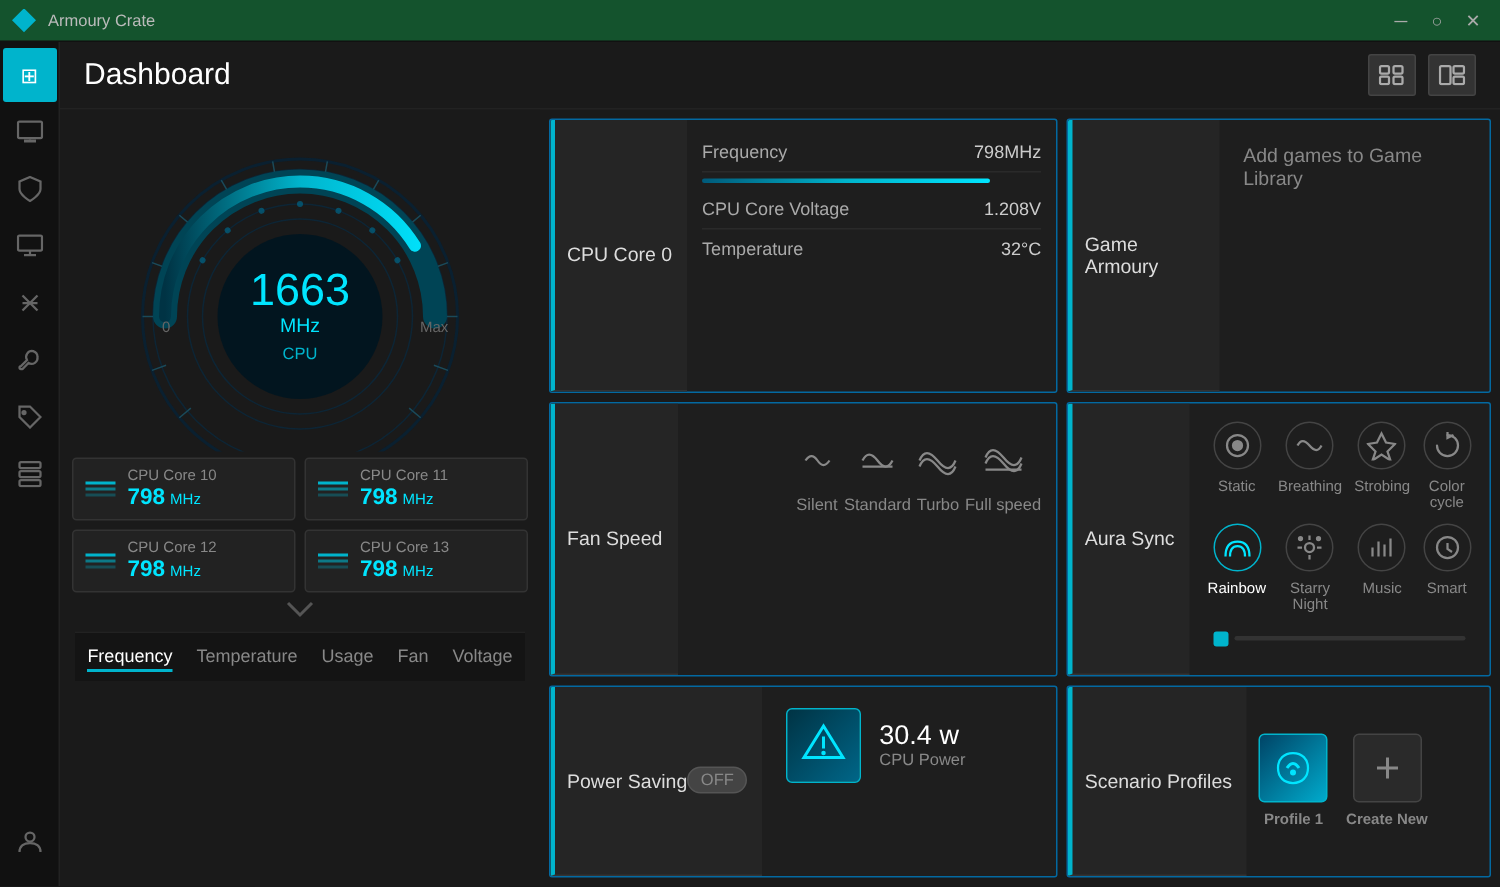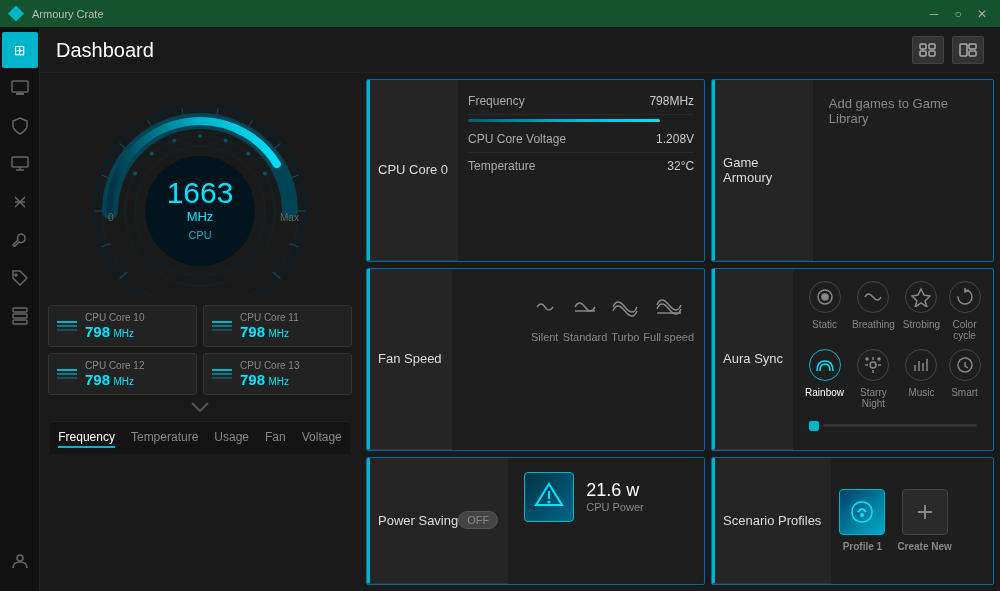--- a/index.html
+++ b/index.html
@@ -807,21 +807,21 @@
             <div class="panel-body" style="padding:6px 8px">
               <div class="power-saving-panel">
                 <div class="power-icon-box">
                   <svg width="32" height="32" viewBox="0 0 32 32" fill="none">
                     <polygon points="16,3 29,24 3,24" fill="none" stroke="#00e5ff" stroke-width="2"></polygon>
                     <line x1="16" y1="10" x2="16" y2="18" stroke="#00e5ff" stroke-width="2"></line>
                     <circle cx="16" cy="21" r="1.5" fill="#00e5ff"></circle>
                   </svg>
                 </div>
                 <div class="power-info">
-                  <div class="power-value">21.6 w</div>
+                  <div class="power-value">30.4 w</div>
                   <div class="power-label">CPU Power</div>
                 </div>
               </div>
             </div>
           </div>
 
           <div class="panel-box" style="flex:1">
             <div class="panel-header panel-header-accent">
               <span>Scenario Profiles</span>
             </div>

